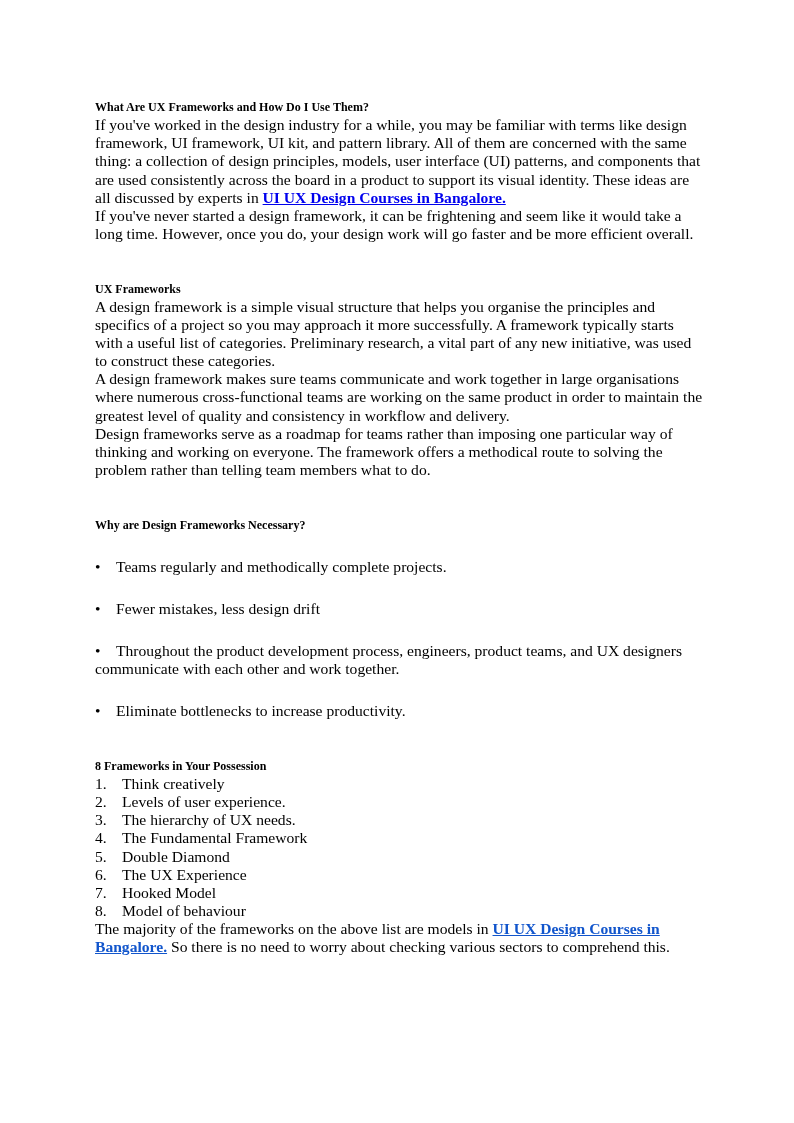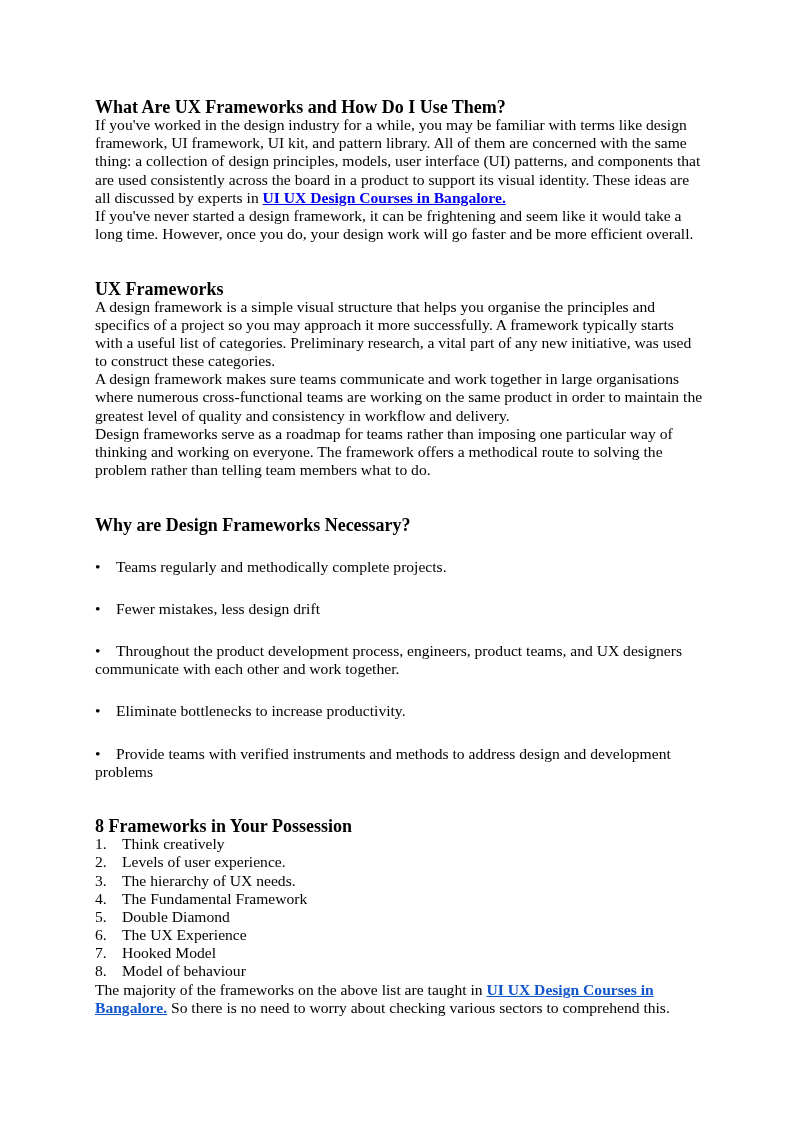--- a/index.html
+++ b/index.html
@@ -19,21 +19,21 @@
     }
     .page {
       position: absolute;
       left: 95px;
       top: 98px;
       width: 610px;
     }
     .section { margin: 0; }
     .gap { height: 36.3px; }
     h2 {
-      font-size: 18px;
+      font-size: 12px;
       font-weight: bold;
       margin: 0;
       line-height: 18.15px;
     }
     p { margin: 0; }
     a.link1 {
       color: #0000ee;
       font-weight: bold;
       text-decoration: underline;
     }
@@ -78,34 +78,33 @@
   </div>
 
   <div class="gap"></div>
 
   <div class="section">
     <h2>Why are Design Frameworks Necessary?</h2>
     <p class="bullet-item"><span class="marker">•</span><span>Teams regularly and methodically complete projects.</span></p>
     <p class="bullet-item"><span class="marker">•</span><span>Fewer mistakes, less design drift</span></p>
     <p class="bullet-item"><span class="marker">•</span><span>Throughout the product development process, engineers, product teams, and UX designers communicate with each other and work together.</span></p>
     <p class="bullet-item"><span class="marker">•</span><span>Eliminate bottlenecks to increase productivity.</span></p>
-    <p class="bullet-item"><span class="marker">•</span><span>Provide teams with verified instruments and methods to address design and development problems</span></p>
   </div>
 
   <div class="gap"></div>
 
   <div class="section">
     <h2>8 Frameworks in Your Possession</h2>
     <p class="num-item"><span class="marker">1.</span><span>Think creatively</span></p>
     <p class="num-item"><span class="marker">2.</span><span>Levels of user experience.</span></p>
     <p class="num-item"><span class="marker">3.</span><span>The hierarchy of UX needs.</span></p>
     <p class="num-item"><span class="marker">4.</span><span>The Fundamental Framework</span></p>
     <p class="num-item"><span class="marker">5.</span><span>Double Diamond</span></p>
     <p class="num-item"><span class="marker">6.</span><span>The UX Experience</span></p>
     <p class="num-item"><span class="marker">7.</span><span>Hooked Model</span></p>
     <p class="num-item"><span class="marker">8.</span><span>Model of behaviour</span></p>
-    <p><span>The majority of the frameworks on the above list are taught in </span><a class="link2" href="#">UI UX Design Courses in Bangalore.</a><span> So there is no need to worry about checking various sectors to comprehend this.</span></p>
+    <p><span>The majority of the frameworks on the above list are models in </span><a class="link2" href="#">UI UX Design Courses in Bangalore.</a><span> So there is no need to worry about checking various sectors to comprehend this.</span></p>
   </div>
 
   <div class="gap"></div>
 
 
 </div>
 
 </body></html>

